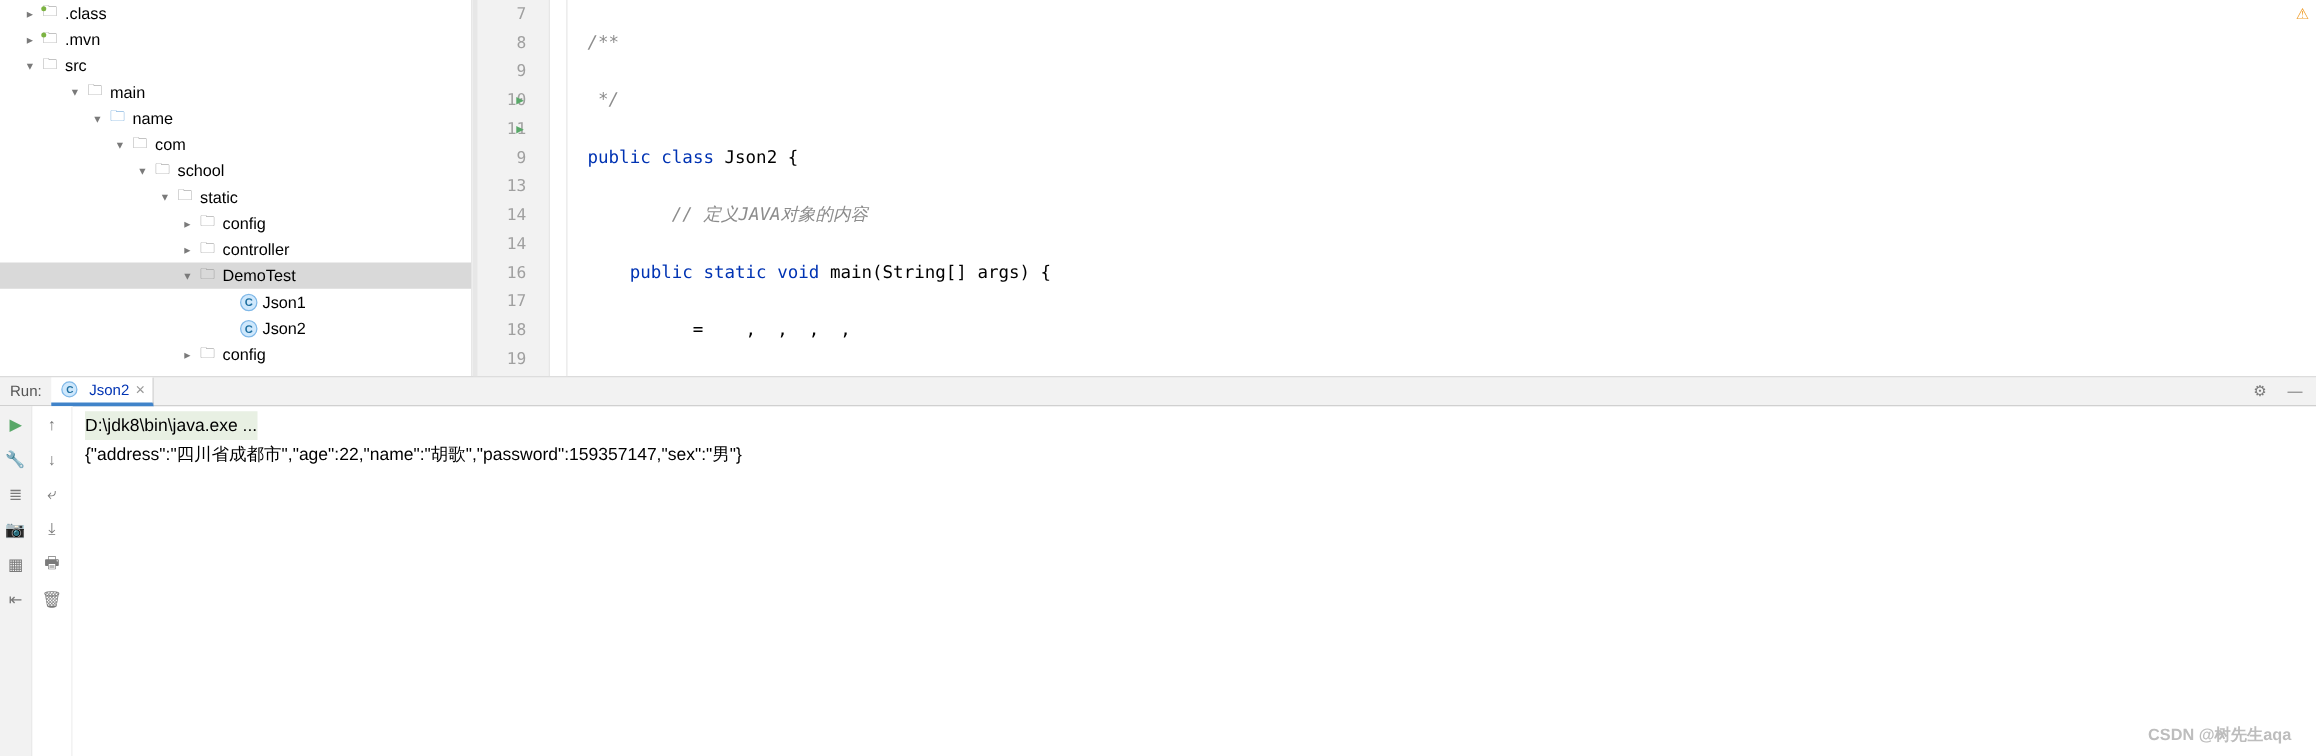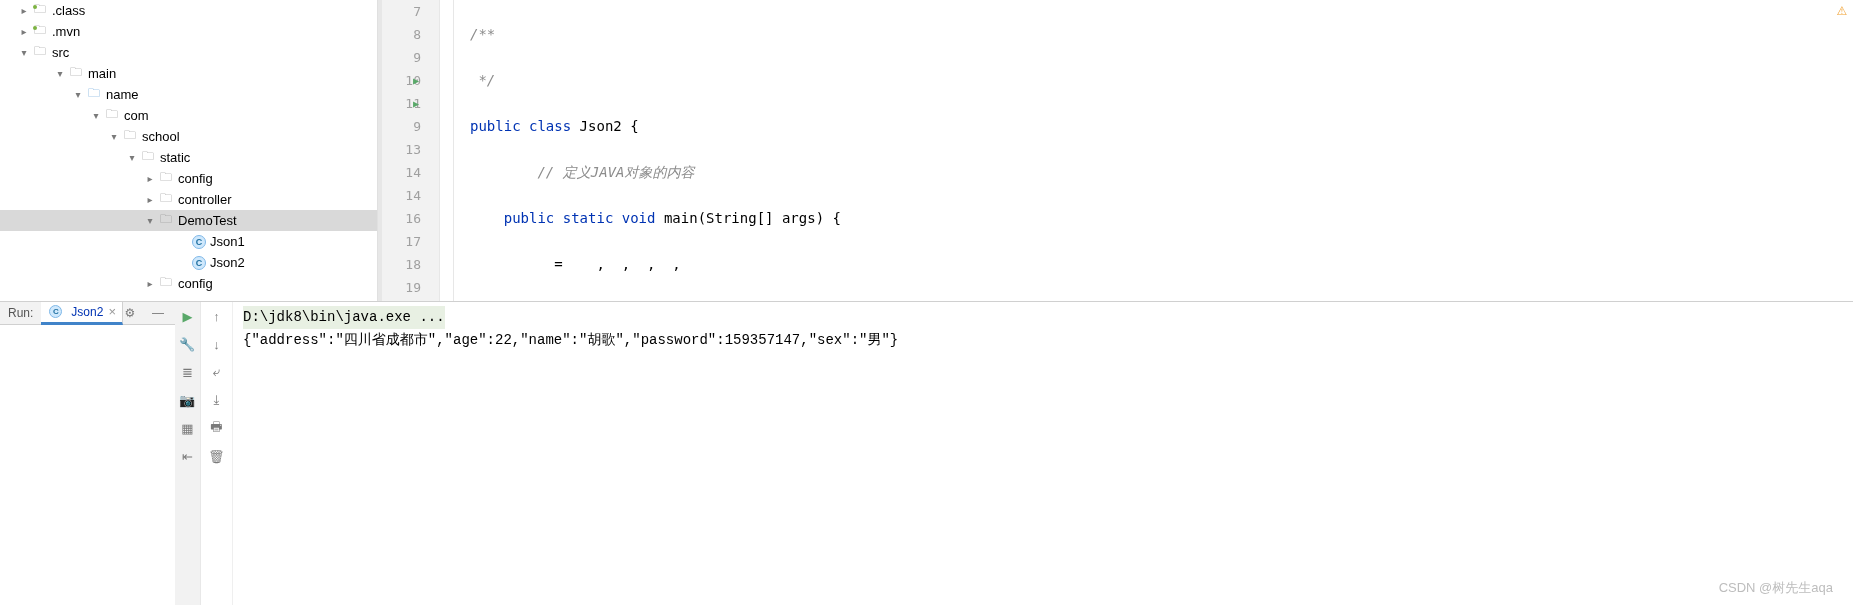--- a/index.html
+++ b/index.html
@@ -28,35 +28,35 @@
   .run-mark { position:absolute; right:2px; color:#59a869; font-size:10px; }
   .editor { flex:1; font-family:Consolas,monospace; font-size:14px; line-height:23px; padding-left:16px; white-space:pre; position:relative; }
   .kw { color:#0033b3; }
   .cmt{ color:#8c8c8c; font-style:italic; }
   .ed-line{ height:23px; }
   .fold-bar { width:14px; background:#fff; border-right:1px solid #e7e7e7; }
   .scroll-marker { width:14px; background:#fff; }
   .mini-warn { position:absolute; top:4px; right:4px; width:14px; height:14px; color:#f0a030; font-size:12px; display:flex; align-items:center; justify-content:center;}
 
   
-  .run-panel { flex:1; display:flex; flex-direction:row; }
+  .run-panel { flex:1; display:flex; flex-direction:column; }
   .run-header { height:23px; display:flex; align-items:center; border-bottom:1px solid #d0d0d0; background:#f2f2f2; font-size:12px; }
   .run-header .label{ padding:0 8px; color:#555; }
   .run-tab { display:flex; align-items:center; height:23px; padding:0 6px 0 8px; border-right:1px solid #d0d0d0; gap:5px; color:#0033b3; border-bottom:3px solid #4083c9; background:#fff;}
   .run-tab .close{ color:#999; font-size:13px; }
   .run-header-right { margin-left:auto; display:flex; gap:14px; padding-right:10px; color:#7a7a7a; }
   .hdr-icon { width:14px; height:14px; display:inline-flex; align-items:center; justify-content:center; cursor:pointer;}
   .run-body { flex:1; display:flex; }
   .run-side { width:26px; background:#f2f2f2; border-right:1px solid #e8e8e8; display:flex; flex-direction:column; align-items:center; padding-top:6px; gap:12px; color:#7a7a7a; }
   .run-side2 { width:32px; background:#fff; border-right:1px solid #efefef; display:flex; flex-direction:column; align-items:center; padding-top:6px; gap:12px; color:#7a7a7a; }
   .side-icon{ width:16px;height:16px;display:flex;align-items:center;justify-content:center;cursor:pointer;font-size:13px;}
   .green{ color:#59a869; }
-  .console { flex:1; font-family:Liberation Mono, monospace; font-size:14px; line-height:23px; padding:4px 10px; }
+  .console { flex:1; font-family:Liberation Sans, sans-serif; font-size:14px; line-height:23px; padding:4px 10px; }
   .cmd-bg   { background:#e8f0e3; display:inline-block; }
-  .watermark{ position:absolute; right:20px; bottom:8px; color:#bdbdbd; font-size:13px; pointer-events:none;}
+  .watermark{ position:absolute; right:20px; bottom:8px; color:#bdbdbd; font-size:13px; pointer-events:none;font-weight:bold;}
 </style>
 </head>
 <body>
 
 <div class="root">
   <div class="top-area">
 
     <div class="tree-panel">
       <div class="tree-row" style="padding-left:16px">
         <span class="arrow">▸</span>

